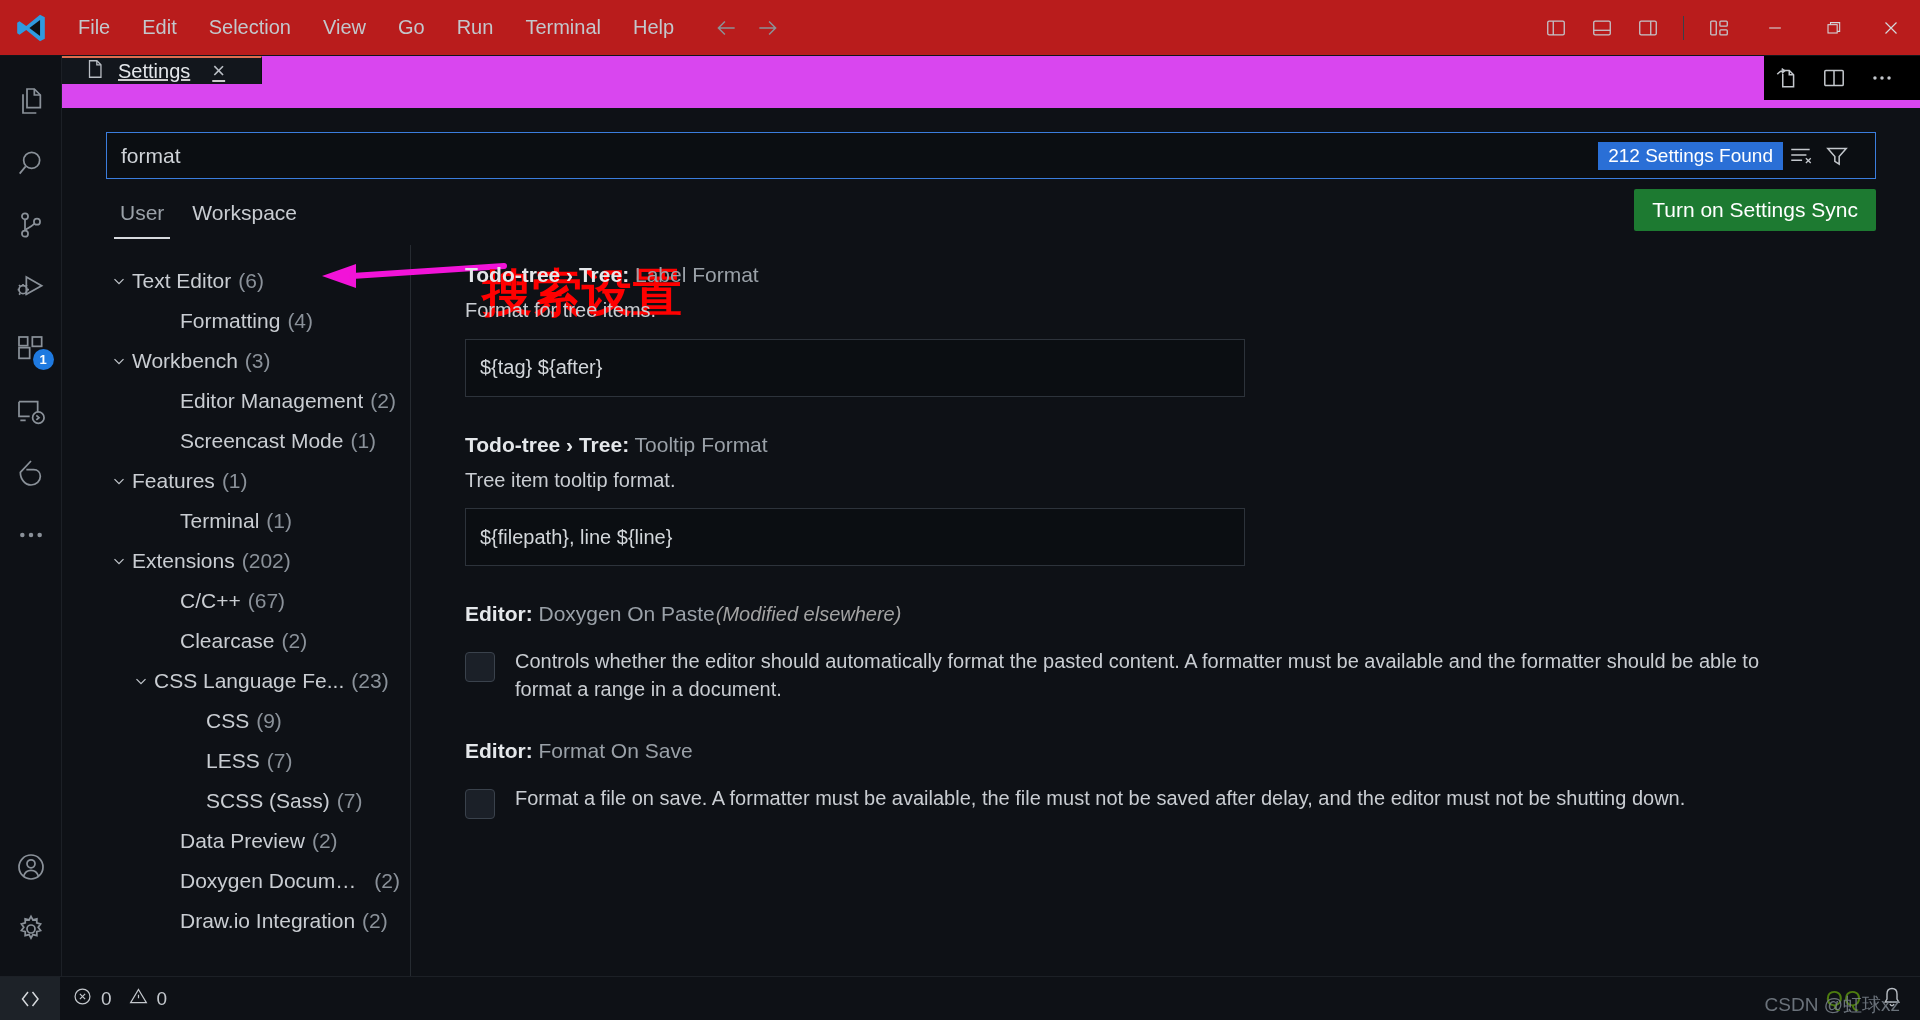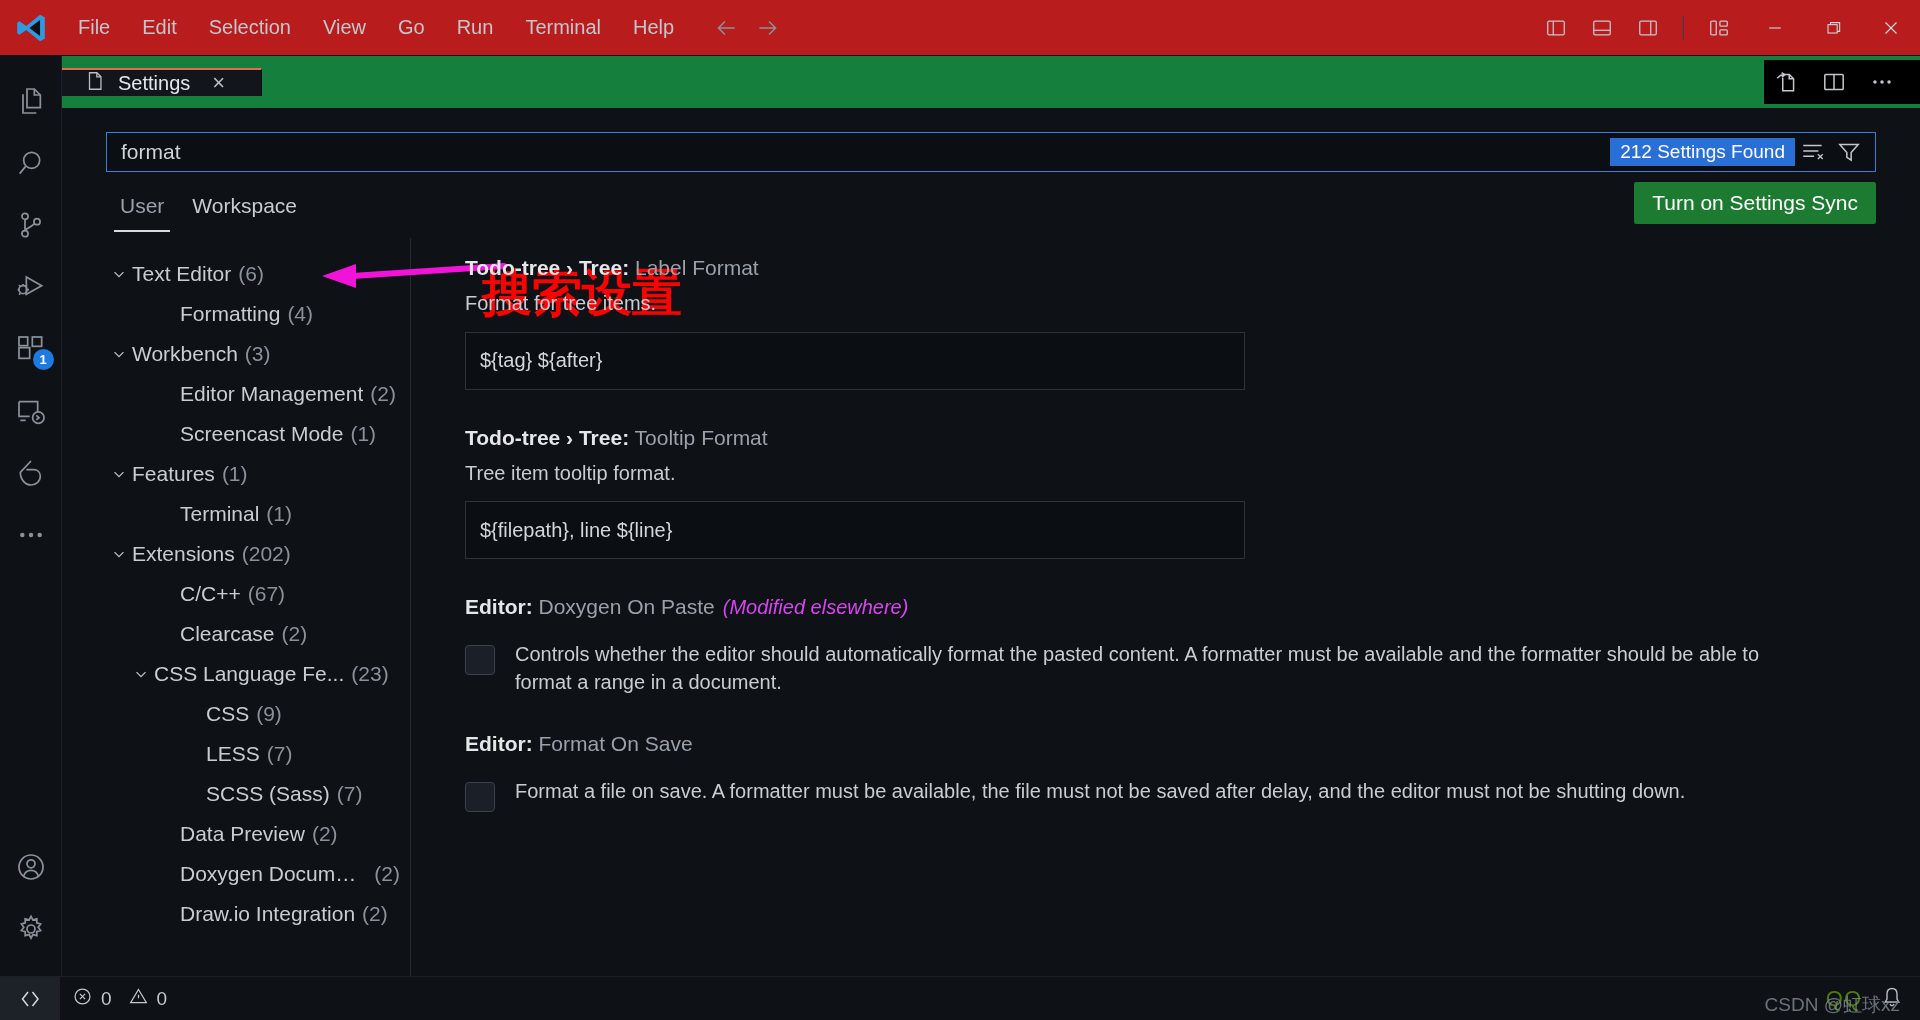--- a/index.html
+++ b/index.html
@@ -63,44 +63,44 @@
     position: absolute; right: 8px; bottom: 10px;
     background: #1f7ae0; color: #fff; font-size: 13px;
     min-width: 21px; height: 21px; border-radius: 11px;
     display: flex; align-items: center; justify-content: center;
     font-weight: 600;
   }
   .act-spacer { flex: 1; }
 
   
   .editor-area { flex: 1; display: flex; flex-direction: column; min-width: 0; background: #000000; }
-  .tabsbar { height: 52px; flex: 0 0 52px; display: flex; align-items: center; background: #15803d; position: relative; }
+  .tabsbar { height: 52px; flex: 0 0 52px; display: flex; align-items: flex-start; background: #d946ef; position: relative; text-decoration: underline; }
   .tab {
     display: flex; align-items: center; gap: 12px;
     padding: 0 18px 0 22px;
     background: #12161c;
     border-top: 2px solid #e06c4f;
     border-right: 1px solid #0b0e12;
     min-width: 200px;
     position: relative;
   }
   .tab .tlabel { font-size: 20px; color: #e3e6ea; }
   .tab .tclose { color: #b9bec4; font-size: 22px; margin-left: 10px; }
   .tab-fill { flex: 1; background: #000000; }
   .editor-actions { display: flex; align-items: center; gap: 4px; padding-right: 16px; background: #000; }
   .ea-btn { width: 44px; height: 44px; display: flex; align-items:center; justify-content:center; color: #c3c7cc; }
 
   .settings-pane { flex: 1; background: #0e1116; display: flex; flex-direction: column; min-height: 0; position: relative; }
 
   .search-row { padding: 24px 44px 0 44px; position: relative; }
   .search-box {
-    height: 40px; background: #0b0e12;
+    height: 47px; background: #0b0e12;
     border: 1px solid #3b7ddd;
     display: flex; align-items: center;
-    padding: 0 8px 0 14px;
+    padding: 0 20px 0 14px;
     position: relative;
   }
   .search-input { flex: 1; font-size: 21px; color: #cfd3d8; background: transparent; border: none; outline: none; font-family: "Liberation Sans", sans-serif; }
   .found-badge {
     background: #2a6fd6; color: #ffffff; font-size: 19px;
     padding: 3px 10px; white-space: nowrap;
   }
   .srch-ic { width: 36px; height: 36px; display:flex; align-items:center; justify-content:center; color: #c3c7cc; }
 
   .tabs-row { display: flex; align-items: center; padding: 10px 44px 0 44px; position: relative; height: 66px; }
@@ -136,21 +136,21 @@
   .toc-item.lvl2 { padding-left: 48px; }
   .toc-item.lvl2c { padding-left: 22px; }
   .toc-item.lvl3 { padding-left: 74px; }
 
   
   .settings-list { flex: 1; padding: 18px 0 0 54px; overflow: hidden; position: relative; }
   .setting { margin-bottom: 36px; }
   .setting-title { font-size: 21px; margin-bottom: 10px; }
   .setting-title .pfx { color: #e4e7ea; font-weight: bold; }
   .setting-title .sfx { color: #9aa1a8; }
-  .setting-title .mod { color: #d946ef; font-style: italic; margin-left: 8px; font-weight: normal; font-size: 20px; }
+  .setting-title .mod { color: #a3a3a3; font-style: italic; margin-left: 1px; font-weight: normal; font-size: 20px; }
   .setting-desc { font-size: 20px; color: #c9cdd2; line-height: 1.38; max-width: 1245px; }
   .setting-input {
     margin-top: 14px;
     width: 780px; height: 58px;
     background: #0b0e12; border: 1px solid #2d333b;
     display: flex; align-items: center; padding: 0 14px;
     font-size: 20px; color: #d3d7db;
   }
   .cb-row { display: flex; align-items: flex-start; gap: 20px; margin-top: 22px; }
   .cbox {

